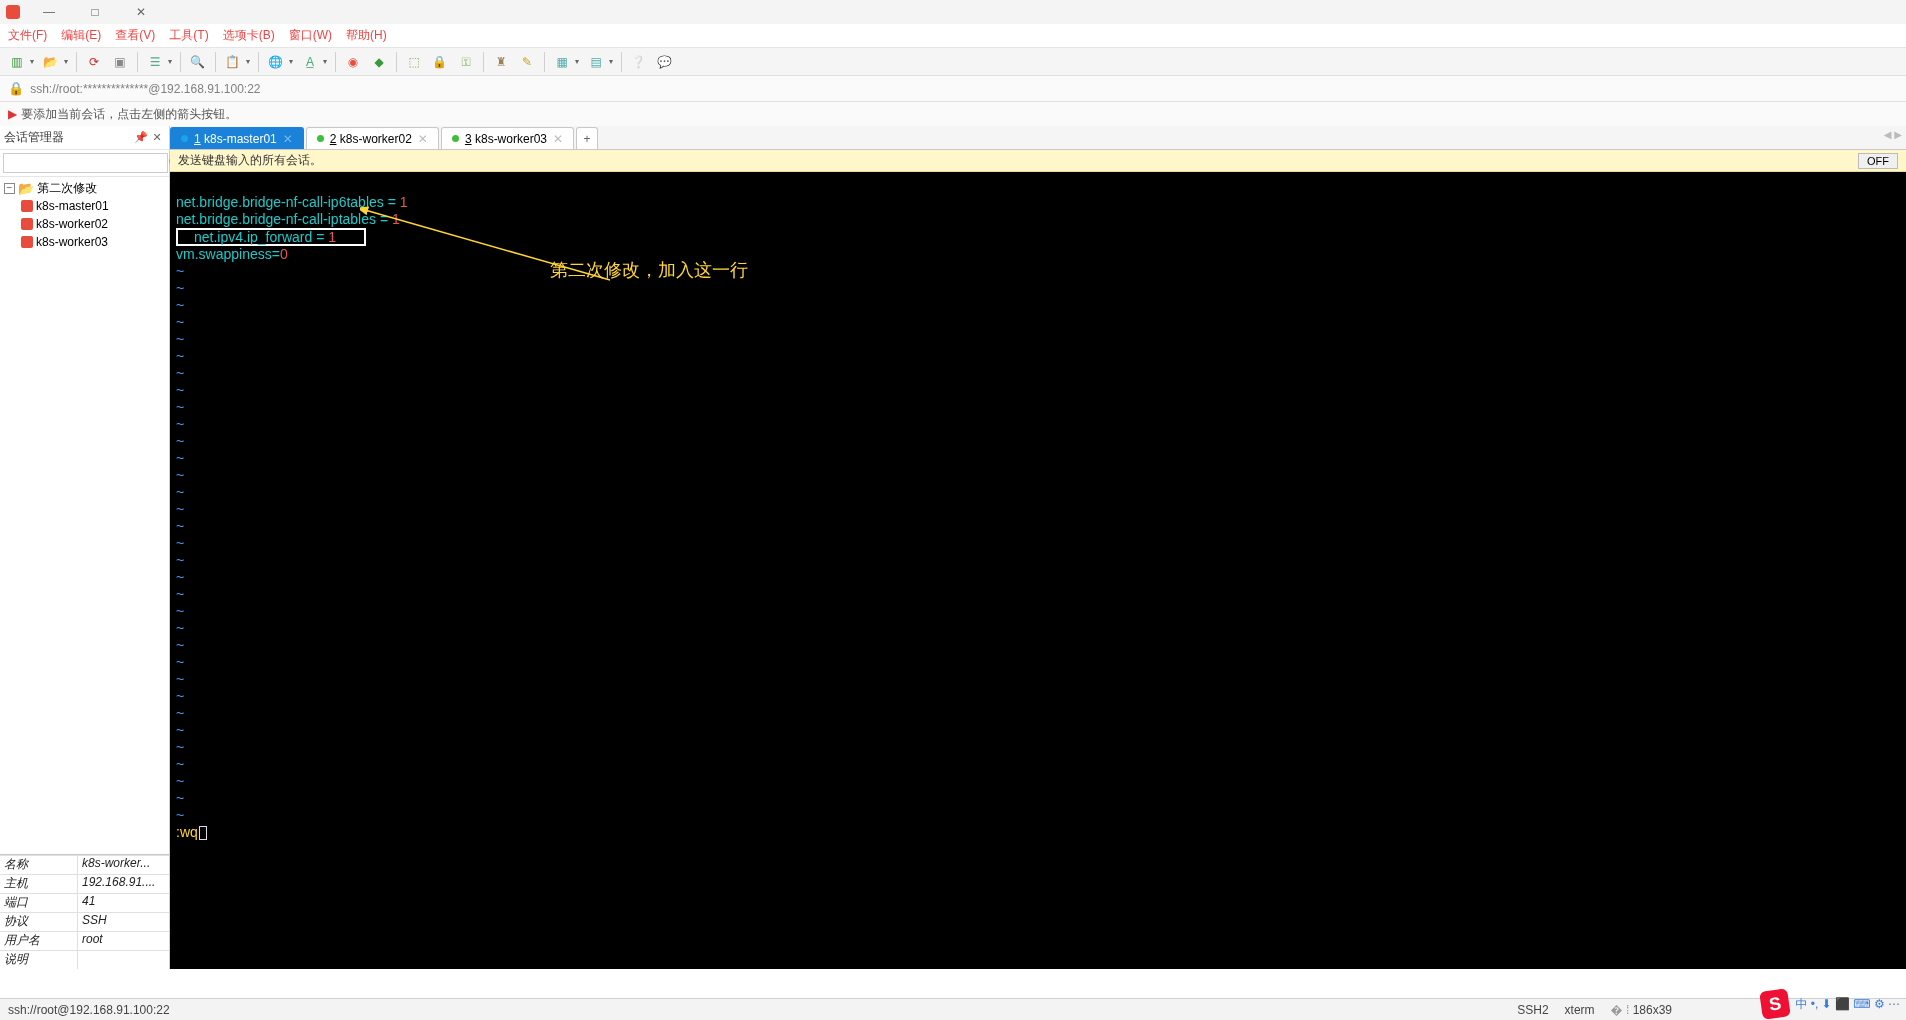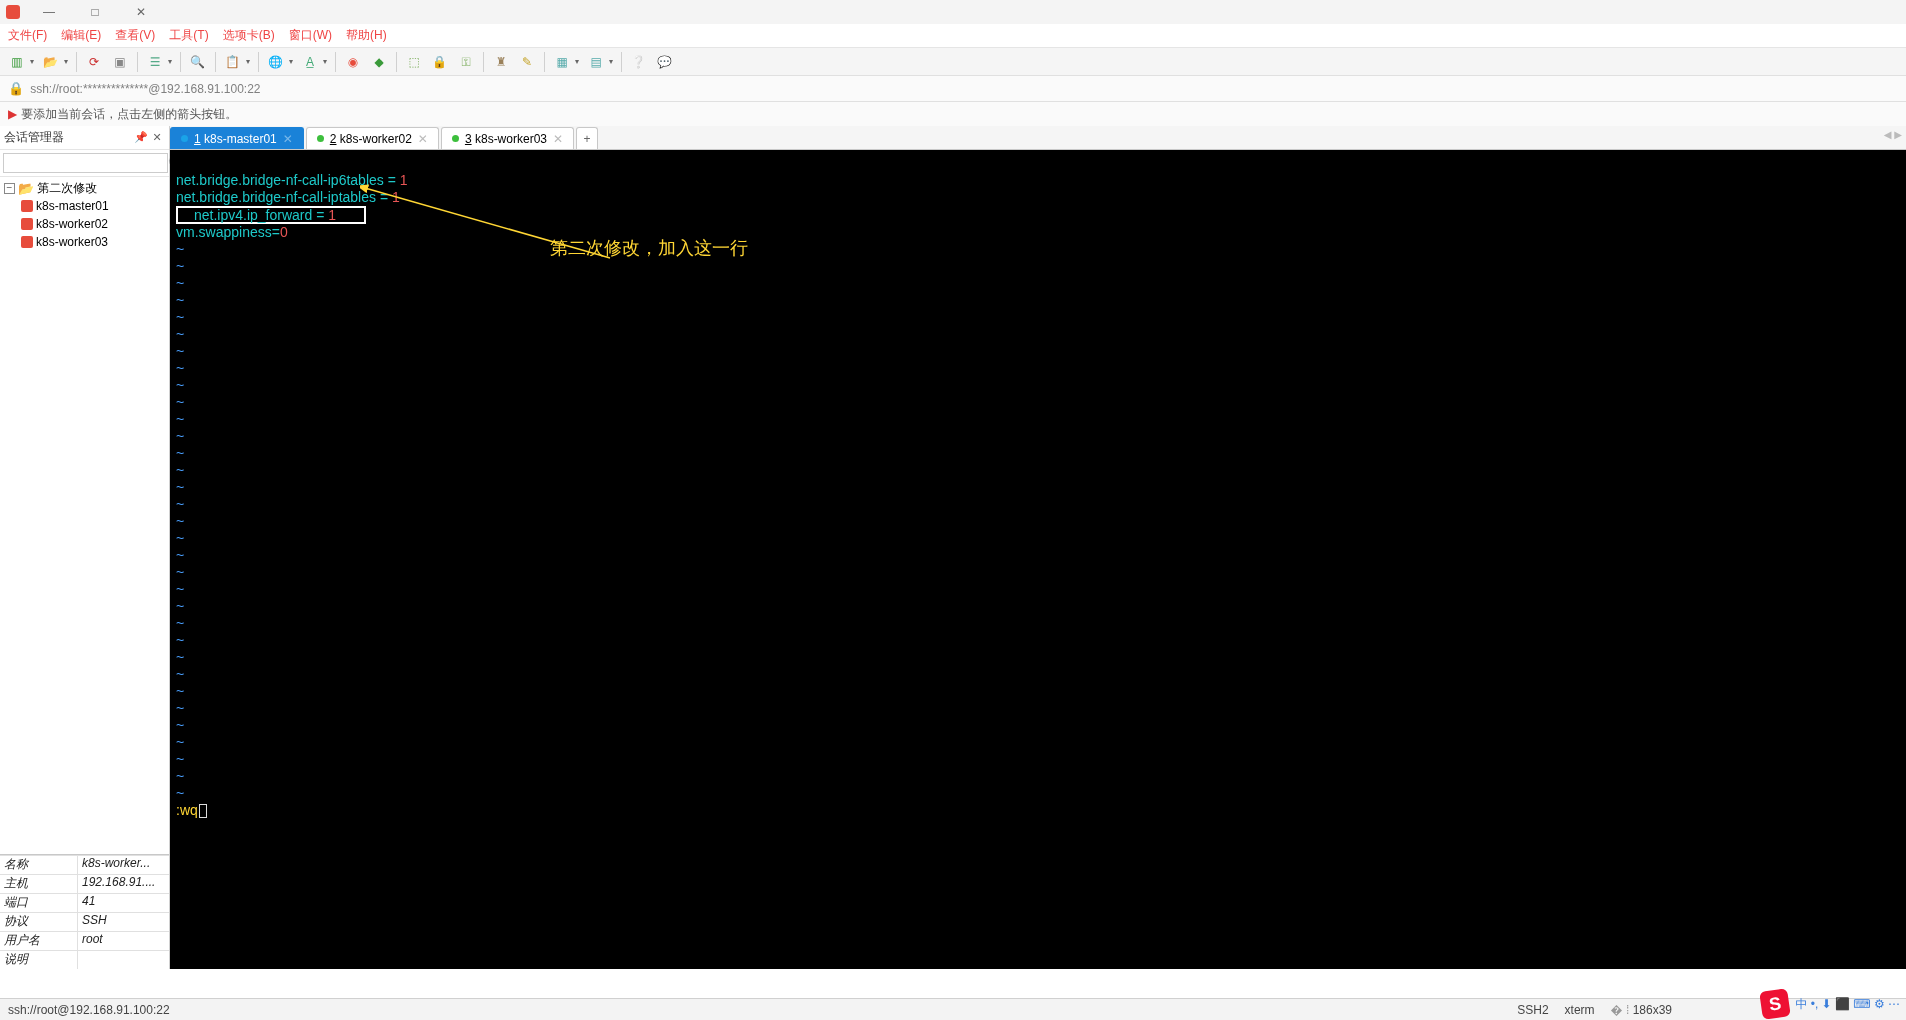--- a/index.html
+++ b/index.html
@@ -225,20 +225,24 @@
       </div>
       <div class="tab inactive">
         <span class="dot green"></span>
         <span><span class="num">3</span> <span>k8s-worker03</span></span>
         <span class="x">✕</span>
       </div>
       <div class="addtab">+</div>
       <div class="tabs-nav">◀ ▶</div>
     </div>
 
+    <div class="sendbar">
+      <span class="txt">发送键盘输入的所有会话。</span>
+      <button class="offbtn">OFF</button>
+    </div>
 
     <div class="term">
 <span class="cyan">net.bridge.bridge-nf-call-ip6tables</span><span class="cyan"> = </span><span class="red">1</span>
 <span class="cyan">net.bridge.bridge-nf-call-iptables</span><span class="cyan"> = </span><span class="red">1</span>
 <span class="box"><span class="cyan">net.ipv4.ip_forward</span><span class="cyan"> = </span><span class="red">1</span>&nbsp;&nbsp;&nbsp;</span>
 <span class="cyan">vm.swappiness</span><span class="cyan">=</span><span class="red">0</span>
 <span class="blue">~</span>
 <span class="blue">~</span>
 <span class="blue">~</span>
 <span class="blue">~</span>

